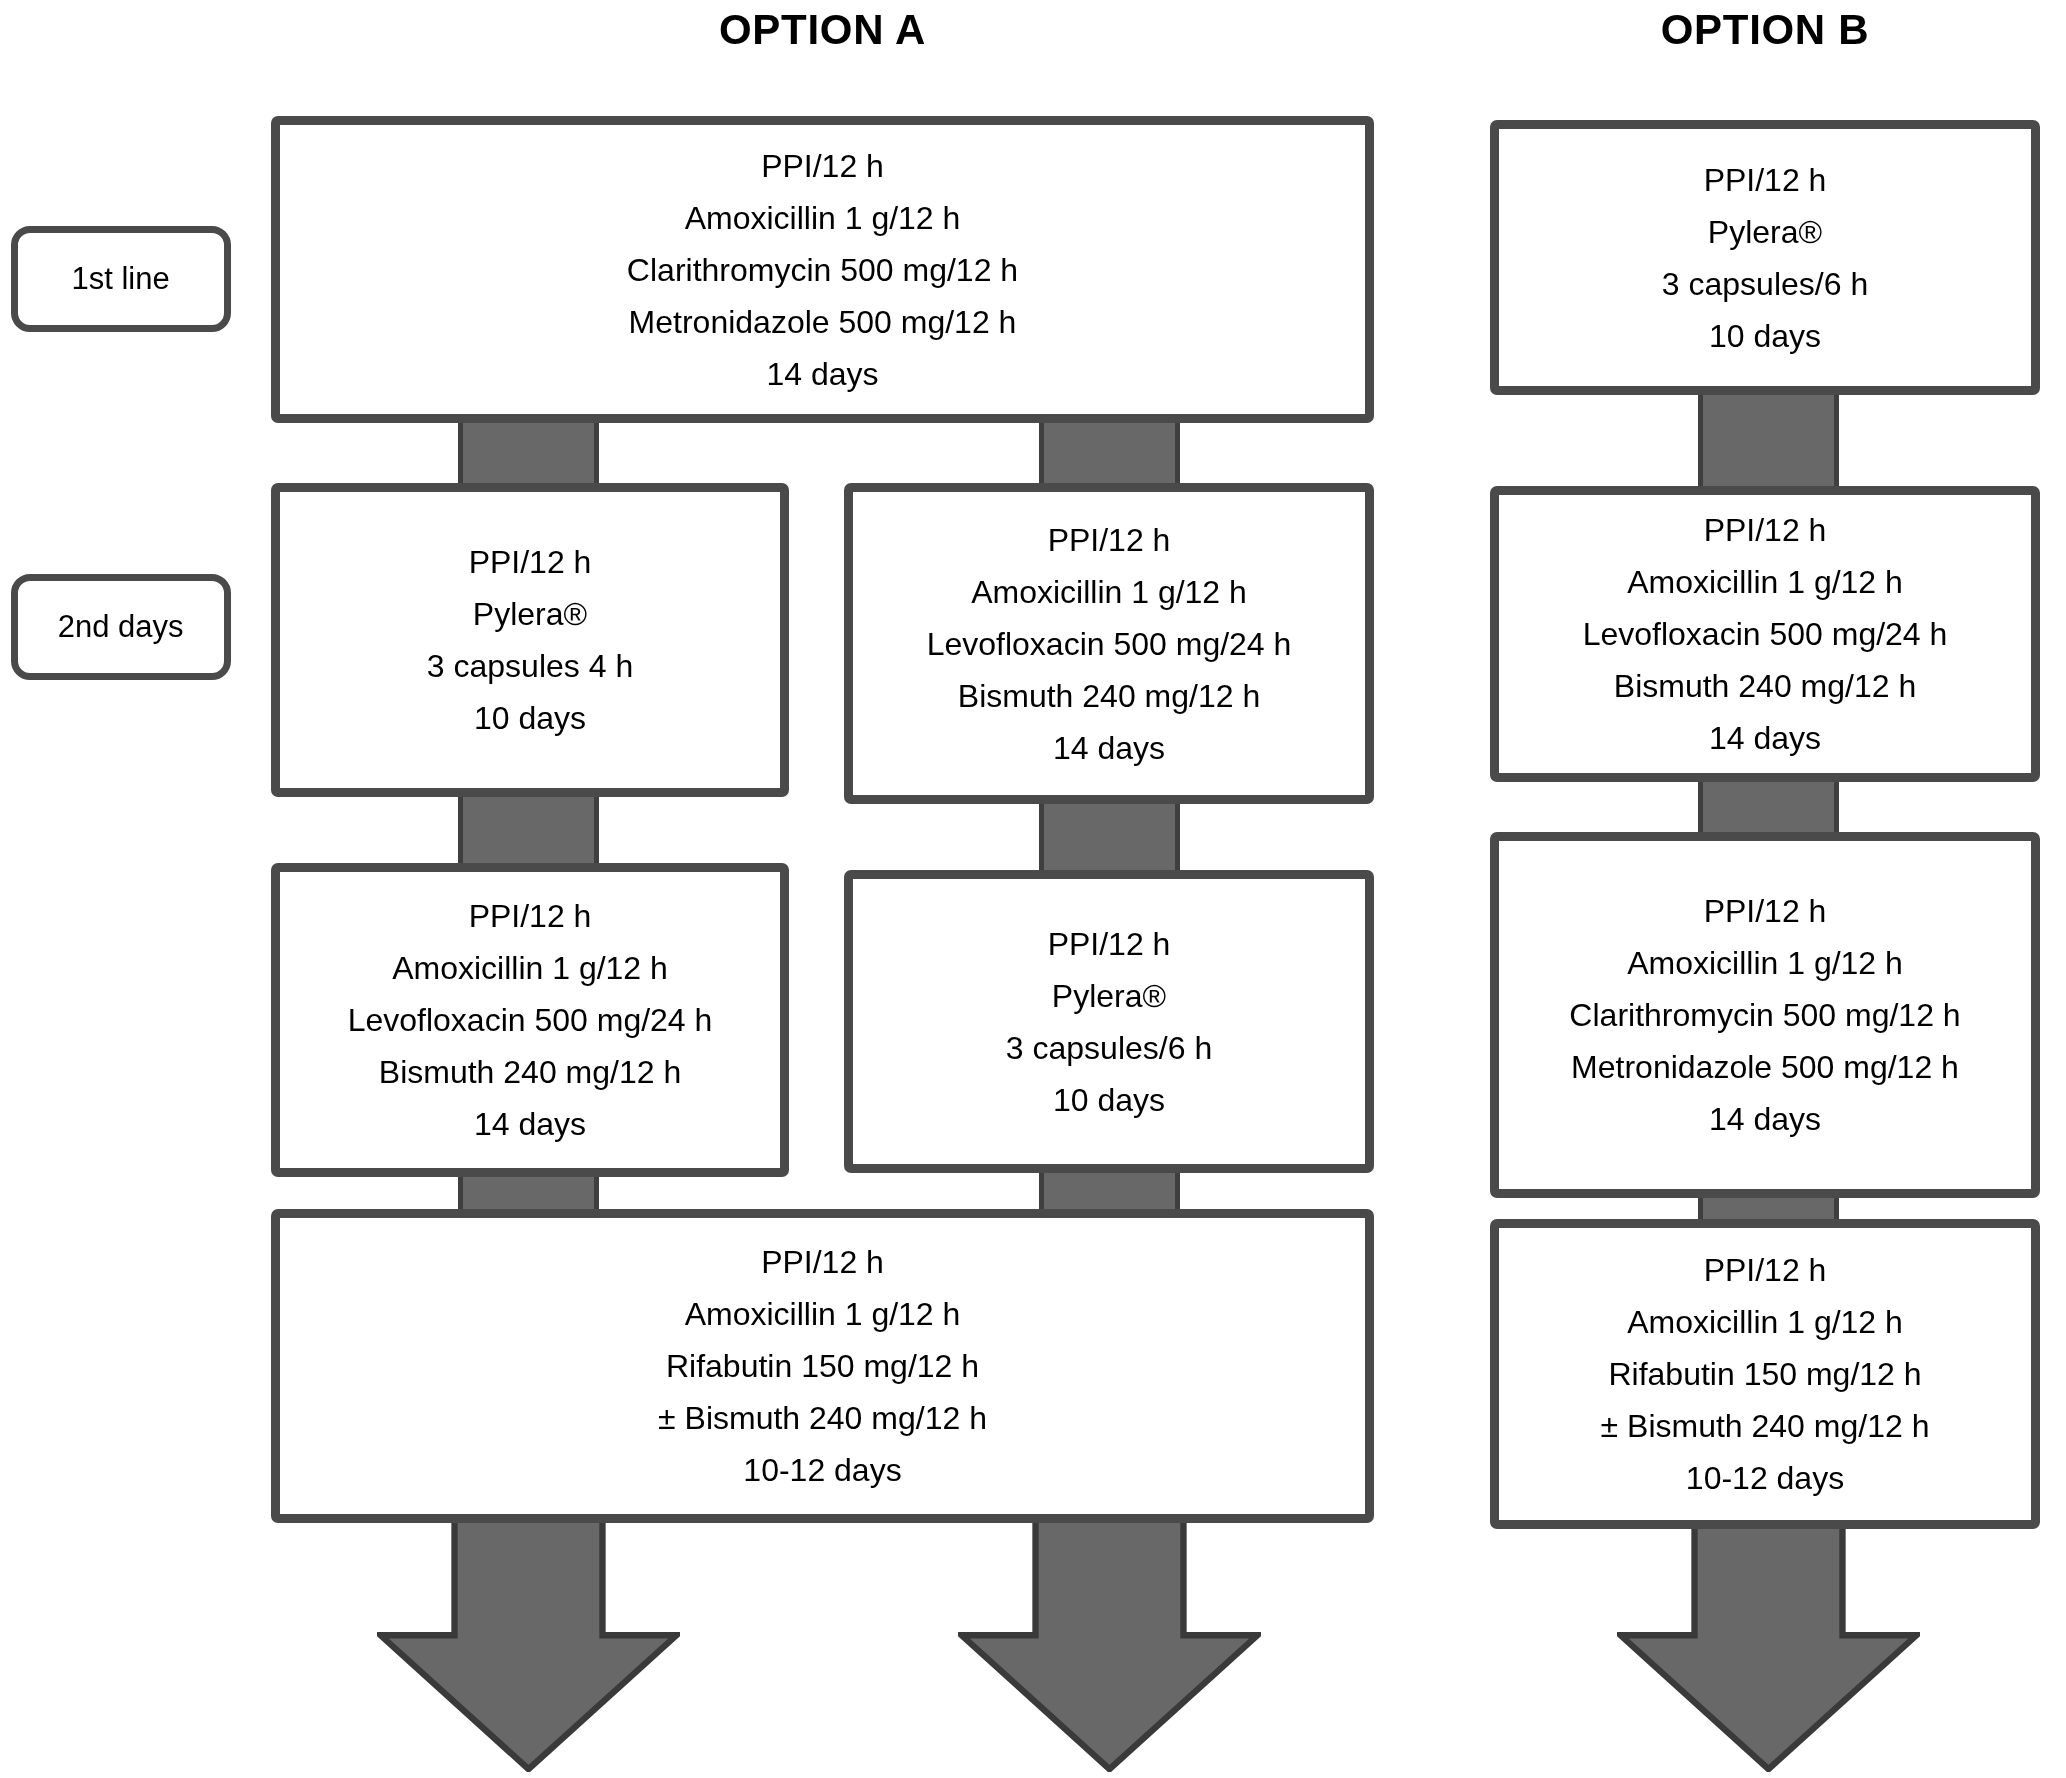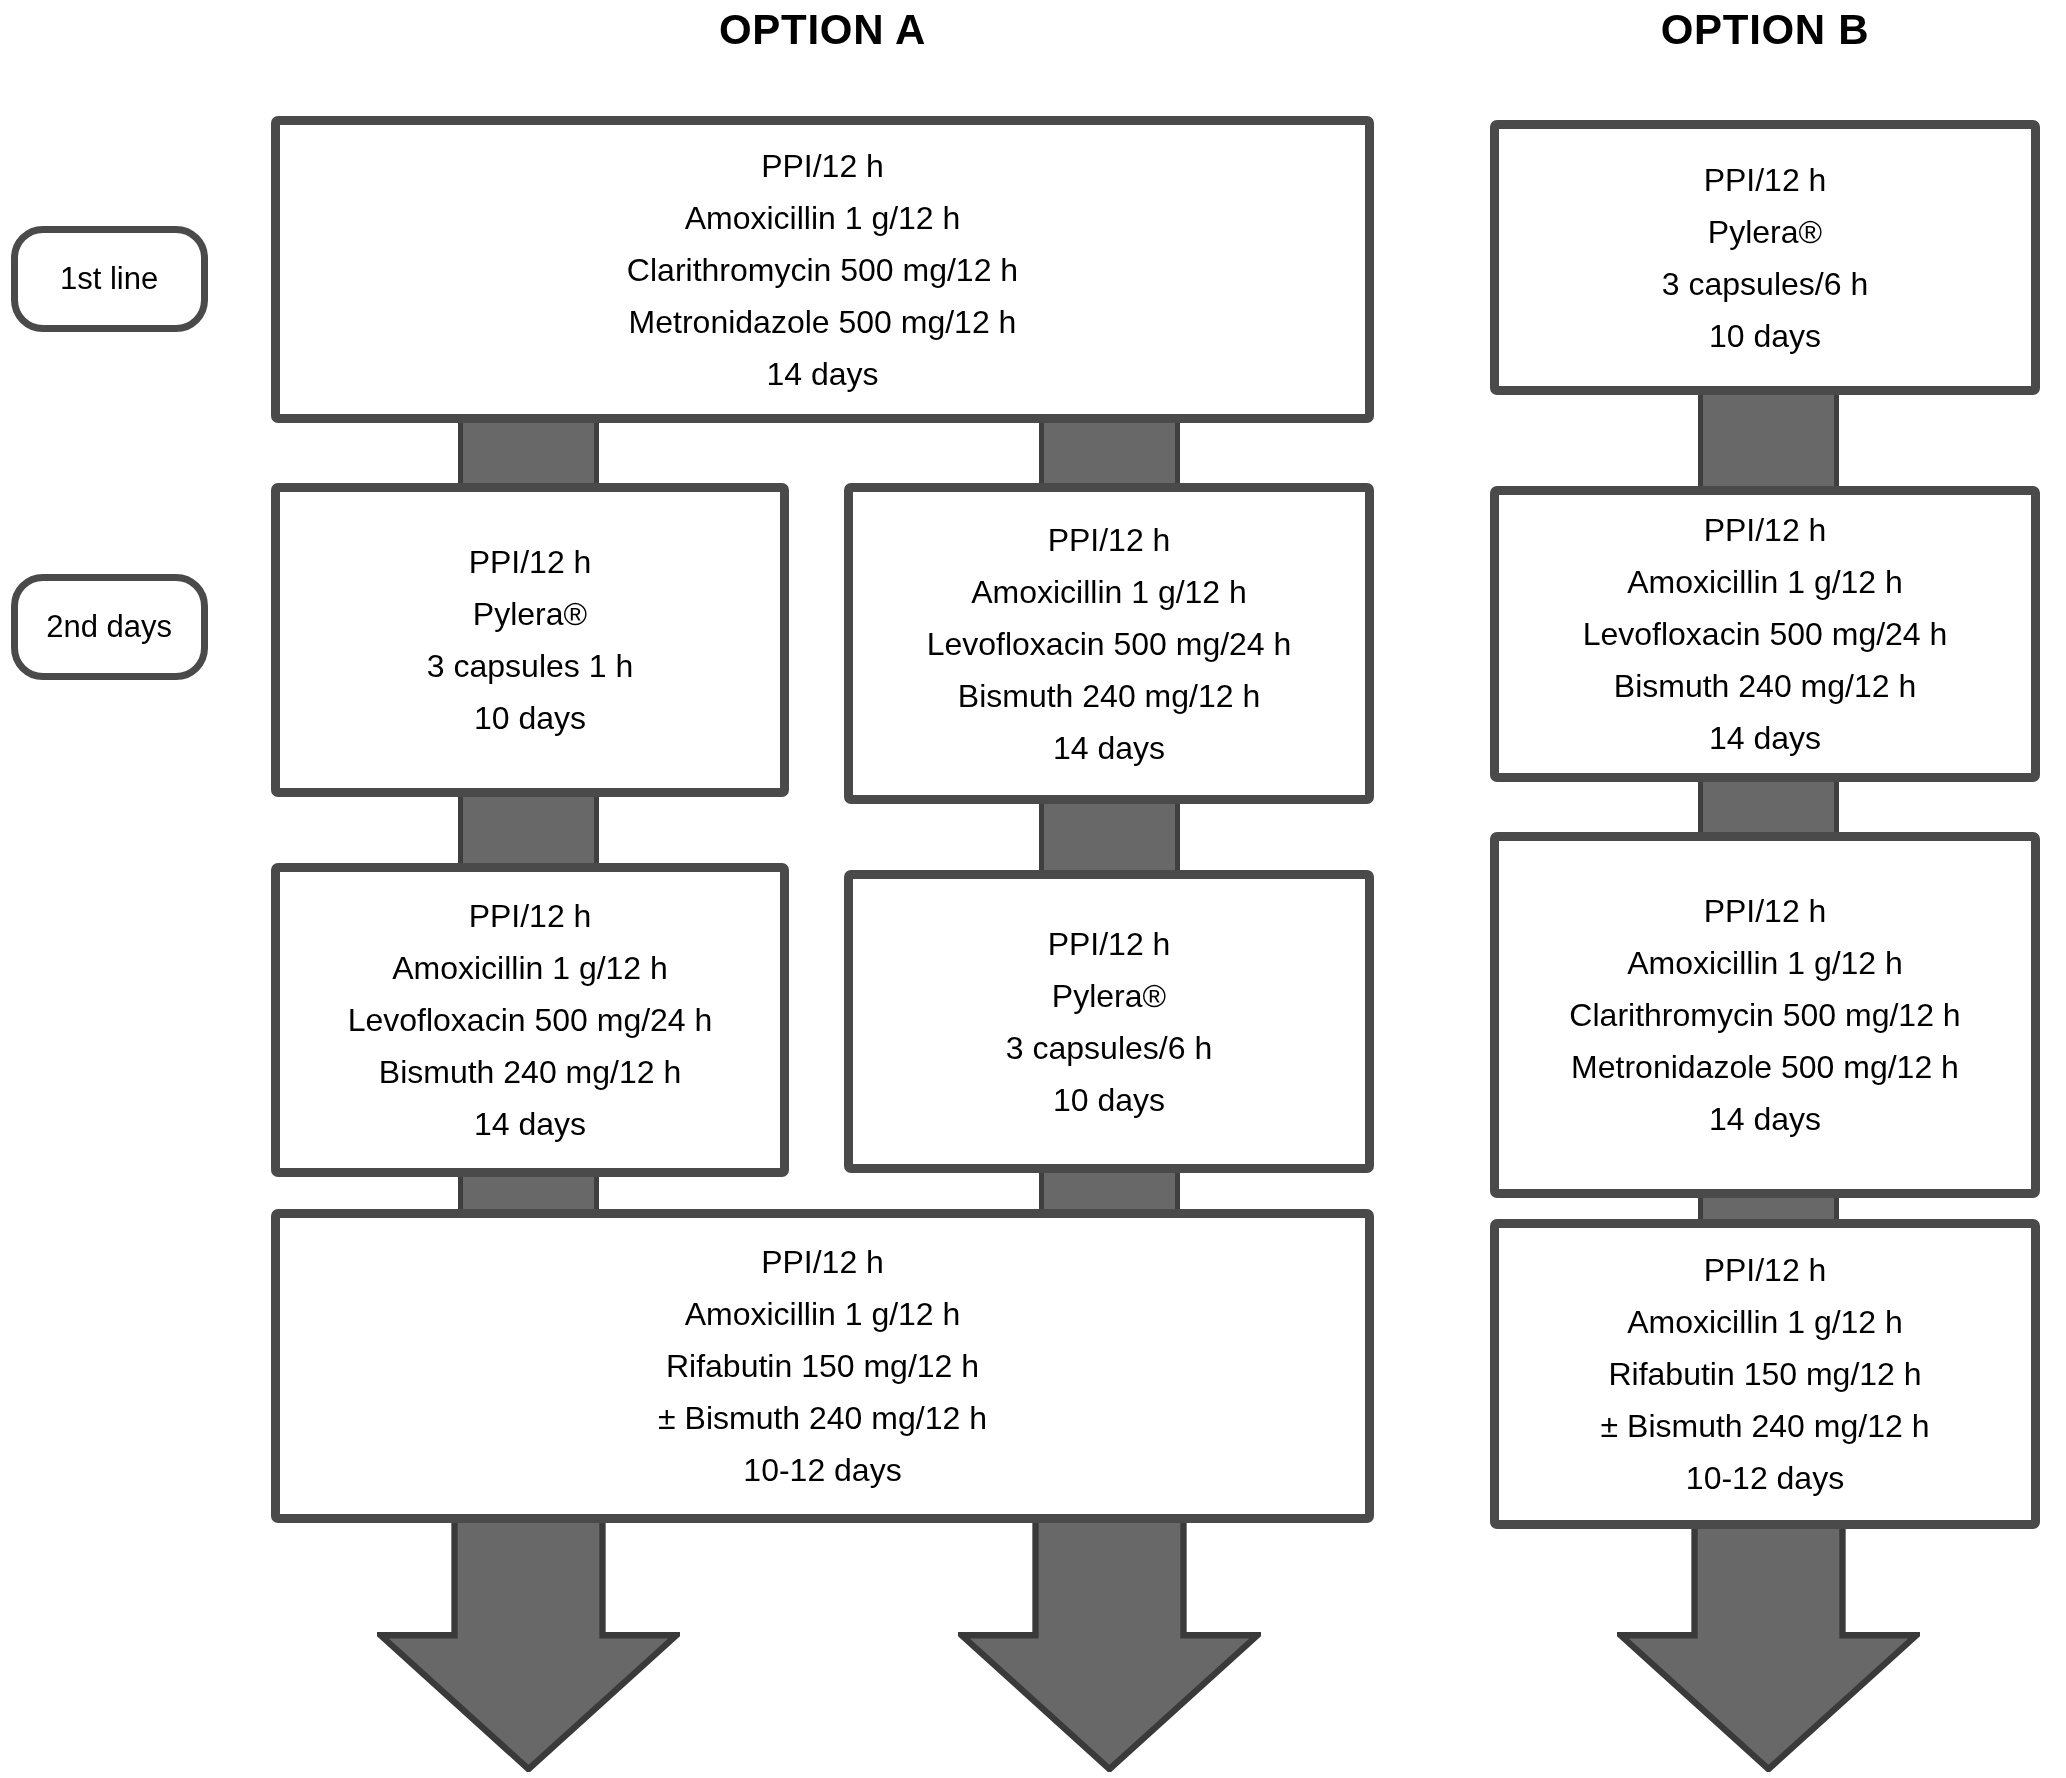--- a/index.html
+++ b/index.html
@@ -15,24 +15,24 @@
     position:absolute;
     text-align:center;
     font-size:42px;
     font-weight:bold;
     letter-spacing:0.7px;
     color:var(--text,#000);
     z-index:3;
   }
   .row-label{
     position:absolute;
-    left:10.6px;width:197px;height:106px;
+    left:10.6px;width:220px;height:106px;
     background:#ffffff;
     border:7.8px solid var(--box-border,#4a4a4a);
-    border-radius:32px;
+    border-radius:19px;
     box-sizing:border-box;
     display:flex;align-items:center;justify-content:center;
     font-size:31px;
     z-index:2;
   }
   .box{
     position:absolute;
     background:#ffffff;
     border:9.2px solid var(--box-border,#4a4a4a);
     border-radius:7px;
@@ -114,21 +114,21 @@
   <div class="box" style="left:1490px;top:120px;width:550px;height:275px;">
     <div class="line">PPI/12 h</div>
     <div class="line">Pylera®</div>
     <div class="line">3 capsules/6 h</div>
     <div class="line">10 days</div>
   </div>
 
   <div class="box" style="left:271px;top:483px;width:518px;height:314px;">
     <div class="line">PPI/12 h</div>
     <div class="line">Pylera®</div>
-    <div class="line">3 capsules 1 h</div>
+    <div class="line">3 capsules 4 h</div>
     <div class="line">10 days</div>
   </div>
   <div class="box" style="left:844px;top:483px;width:530px;height:321px;">
     <div class="line">PPI/12 h</div>
     <div class="line">Amoxicillin 1 g/12 h</div>
     <div class="line">Levofloxacin 500 mg/24 h</div>
     <div class="line">Bismuth 240 mg/12 h</div>
     <div class="line">14 days</div>
   </div>
   <div class="box" style="left:1490px;top:486px;width:550px;height:296px;">

